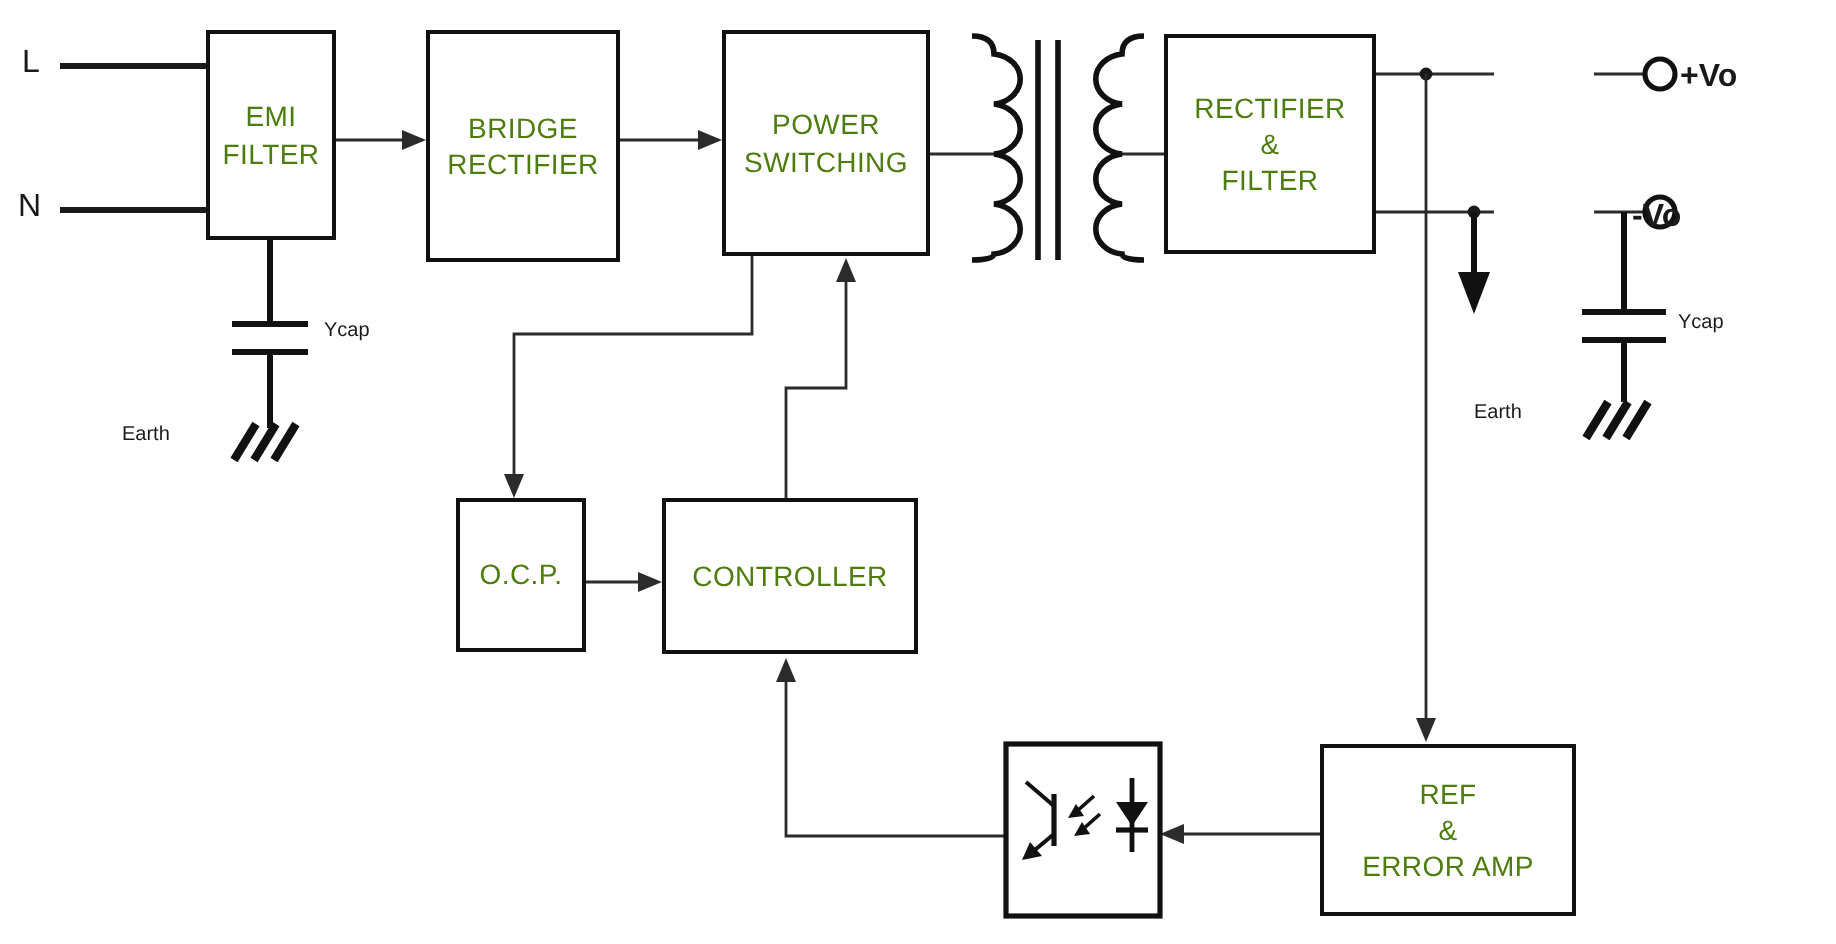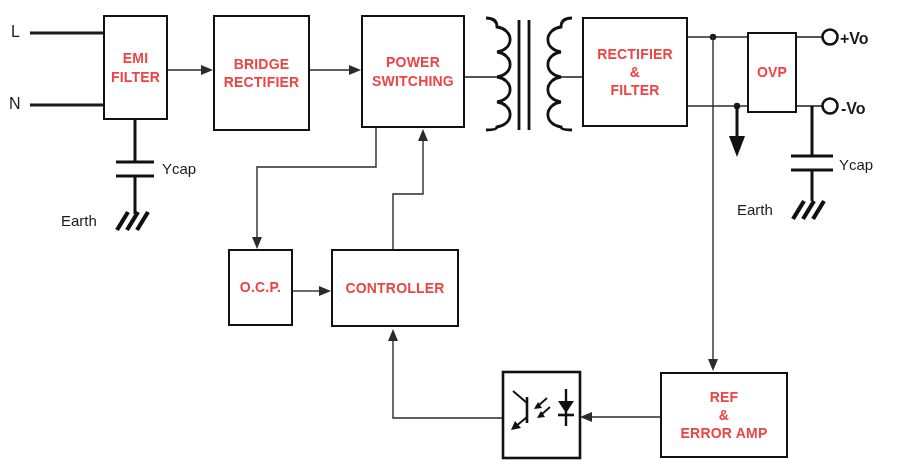--- a/index.html
+++ b/index.html
@@ -4,25 +4,25 @@
 <style>
   html,body{margin:0;padding:0;background:#ffffff;}
   #stage{
     position:relative;width:918px;height:472px;background:#ffffff;
     font-family:"Liberation Sans",sans-serif;overflow:hidden;
   }
   #wires{position:absolute;left:0;top:0;}
   .block{
     position:absolute;box-sizing:border-box;border:2px solid #111;background:#fff;
     display:flex;align-items:center;justify-content:center;text-align:center;
-    font-weight:bold;font-size:14px;line-height:1.3;color:#ef4444;
+    font-weight:normal;font-size:14px;line-height:1.3;color:#4d7c0f;
     white-space:pre-line;letter-spacing:0.2px;
   }
   .lbl{
-    position:absolute;font-size:15px;color:#1a1a1a;white-space:nowrap;
+    position:absolute;font-size:10px;color:#1a1a1a;white-space:nowrap;
   }
   .lbl.bold{font-weight:bold;font-size:16px;}
   .lbl.big{font-size:16px;}
 </style>
 </head>
 <body>
 
 <div id="stage">
 
   <svg id="wires" width="918" height="472" viewBox="0 0 918 472">
@@ -159,35 +159,34 @@
   <div class="block" style="left:213px;top:15px;width:97px;height:116px">BRIDGE
 RECTIFIER</div>
 
   <div class="block" style="left:361px;top:15px;width:104px;height:113px">POWER
 SWITCHING</div>
 
   <div class="block" style="left:582px;top:17px;width:106px;height:110px">RECTIFIER
 &amp;
 FILTER</div>
 
-  <div class="block" style="left:747px;top:32px;width:50px;height:81px">OVP</div>
 
   <div class="block" style="left:228px;top:249px;width:65px;height:77px">O.C.P.</div>
 
   <div class="block" style="left:331px;top:249px;width:128px;height:78px">CONTROLLER</div>
 
   <div class="block" style="left:660px;top:372px;width:128px;height:86px">REF
 &amp;
 ERROR AMP</div>
 
   <div class="lbl big" style="left:11px;top:23px">L</div>
   <div class="lbl big" style="left:9px;top:95px">N</div>
 
   <div class="lbl" style="left:162px;top:160px">Ycap</div>
   <div class="lbl" style="left:61px;top:212px">Earth</div>
 
   <div class="lbl" style="left:839px;top:156px">Ycap</div>
   <div class="lbl" style="left:737px;top:201px">Earth</div>
 
   <div class="lbl bold" style="left:840px;top:30px">+Vo</div>
-  <div class="lbl bold" style="left:841px;top:100px">-Vo</div>
+  <div class="lbl bold" style="left:816px;top:100px">-Vo</div>
 
 </div>
 
 </body></html>

